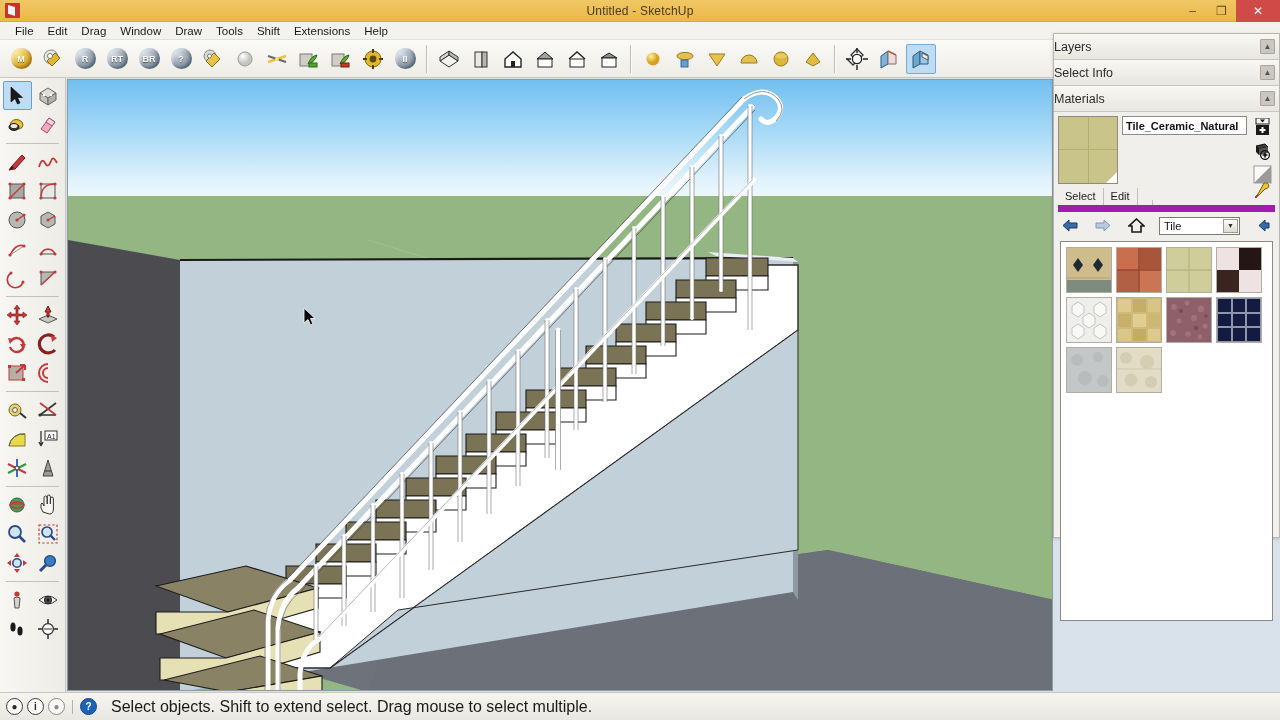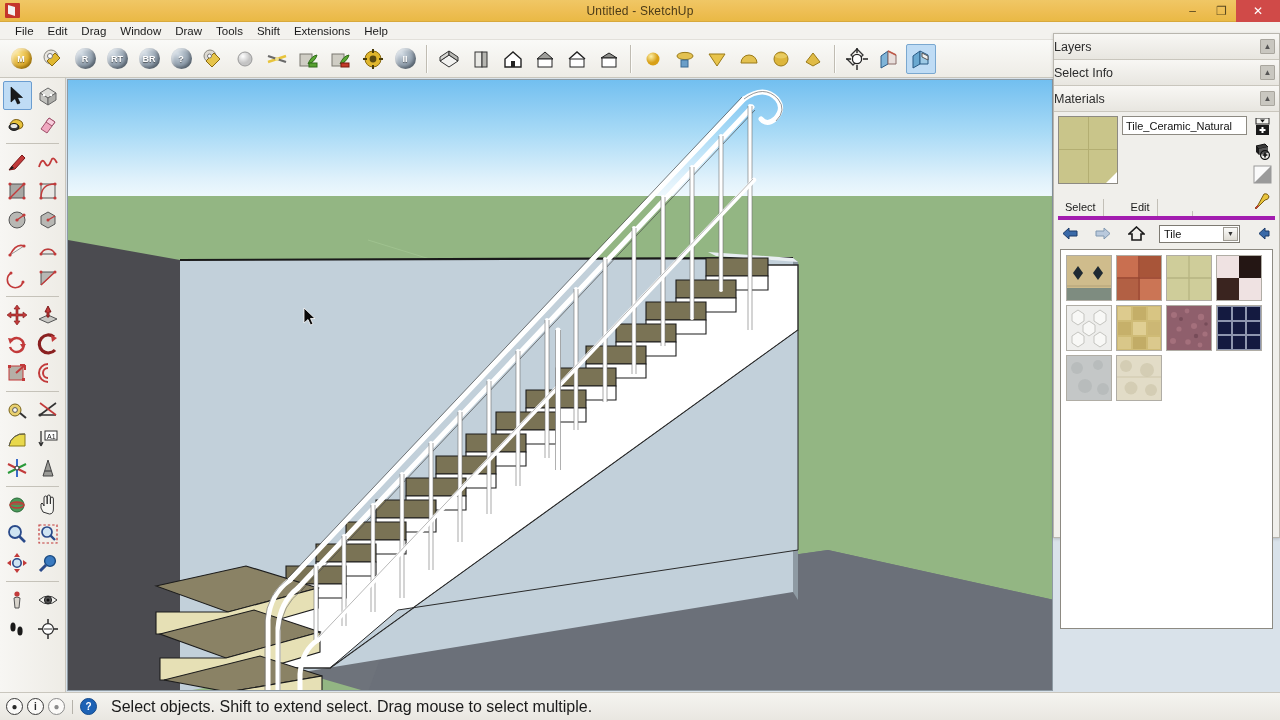--- a/index.html
+++ b/index.html
@@ -128,31 +128,31 @@
   .mat-swatch-lg .grid-v { left: 50%; top: 0; width: 1px; height: 100%; }
   .mat-swatch-lg .grid-h { top: 48%; left: 0; height: 1px; width: 100%; }
   .mat-swatch-lg .corner {
     position: absolute; right: 0; bottom: 0; width: 0; height: 0;
     border-left: 11px solid transparent; border-bottom: 11px solid #fff;
   }
   .mat-namebox { flex: 1; display: flex; flex-direction: column; }
   .mat-name {
     height: 19px; background: #fff; border: 1px solid #8d8a82;
     font-size: 11px; padding: 2px 3px; color: #111;
-    font-family: "Liberation Sans", sans-serif; width: 100%;
+    font-family: "Liberation Sans", sans-serif; width: 100%; font-weight: bold;
   }
   .mat-name-rest { flex: 1; background: #f0efeb; }
   .mat-sidebtns { width: 24px; display: flex; flex-direction: column; gap: 3px; }
   .sbtn {
     width: 22px; height: 21px; display: flex; align-items: center;
     justify-content: center;
   }
   .mat-tabs {
-    display: flex; align-items: flex-end; height: 21px; margin-top: 13px;
-    border-bottom: 4px solid #a21caf; position: relative; gap: 20px;
+    display: flex; align-items: flex-end; height: 21px; margin-top: 5px;
+    border-bottom: 7px solid #a21caf; position: relative;
   }
   .mtab {
     font-size: 11px; padding: 2px 7px 3px; color: #1a1a1a;
     border-right: 1px solid #c2bfb7;
   }
   .mtab.sel { background: #f0efeb; }
   .mat-tabs .eyedrop { position: absolute; right: 4px; bottom: 1px; }
   .mat-nav {
     display: flex; align-items: center; gap: 13px; padding: 4px 2px 4px 2px;
   }

